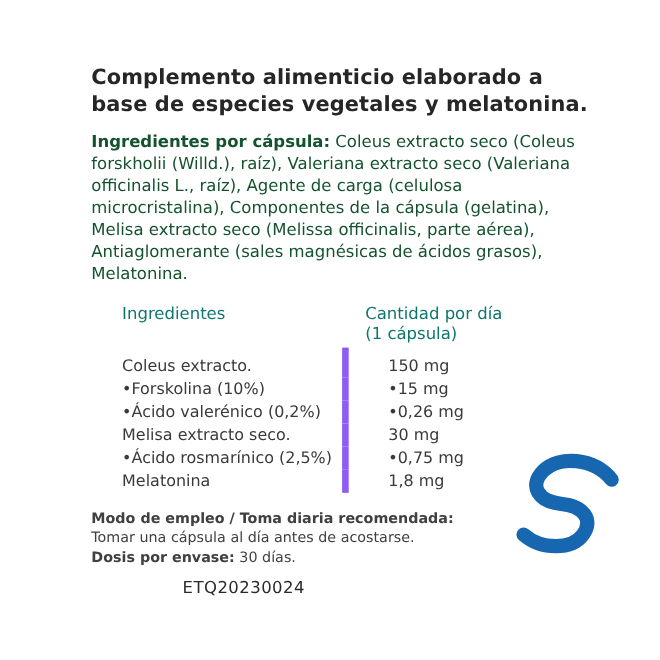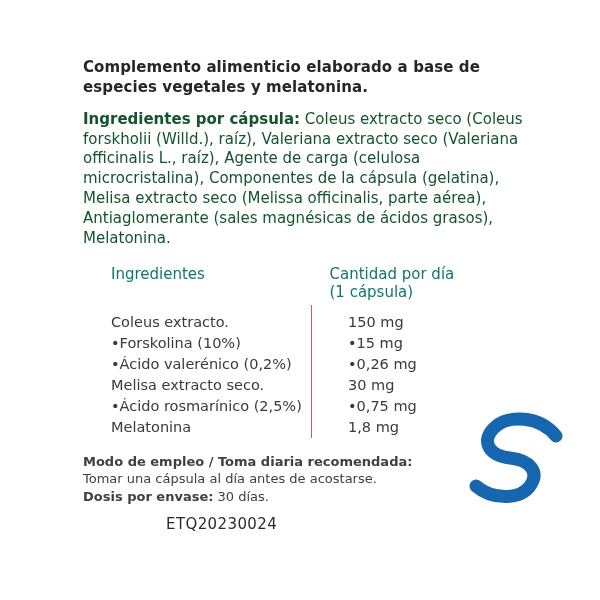--- a/index.html
+++ b/index.html
@@ -31,21 +31,21 @@
     position: absolute;
     right: 36px;
     bottom: 88px;
     width: 120px;
     height: 120px;
     overflow: hidden;
     pointer-events: none;
   }
 
   .intro {
-    font-size: 15px;
+    font-size: 19px;
     font-weight: bold;
     line-height: 1.32;
     letter-spacing: 0.1px;
     margin: 0 0 12px 0;
     color: #262626;
     max-width: 452px;
   }
 
   .ingredients-block {
     font-size: 15px;
@@ -82,21 +82,21 @@
   }
   table.facts td {
     padding: 2.5px 0;
     white-space: nowrap;
   }
   table.facts td.name {
     width: 200px;
   }
   table.facts td.amount {
     padding-left: 36px;
-    border-left: 1px solid #8b5cf6;
+    border-left: 6px solid #8b5cf6;
   }
   table.facts tr.first-data td {
     padding-top: 9px;
   }
   table.facts tr.first-data td.amount {
     padding-top: 9px;
   }
 
   .usage {
     margin-top: 15px;

